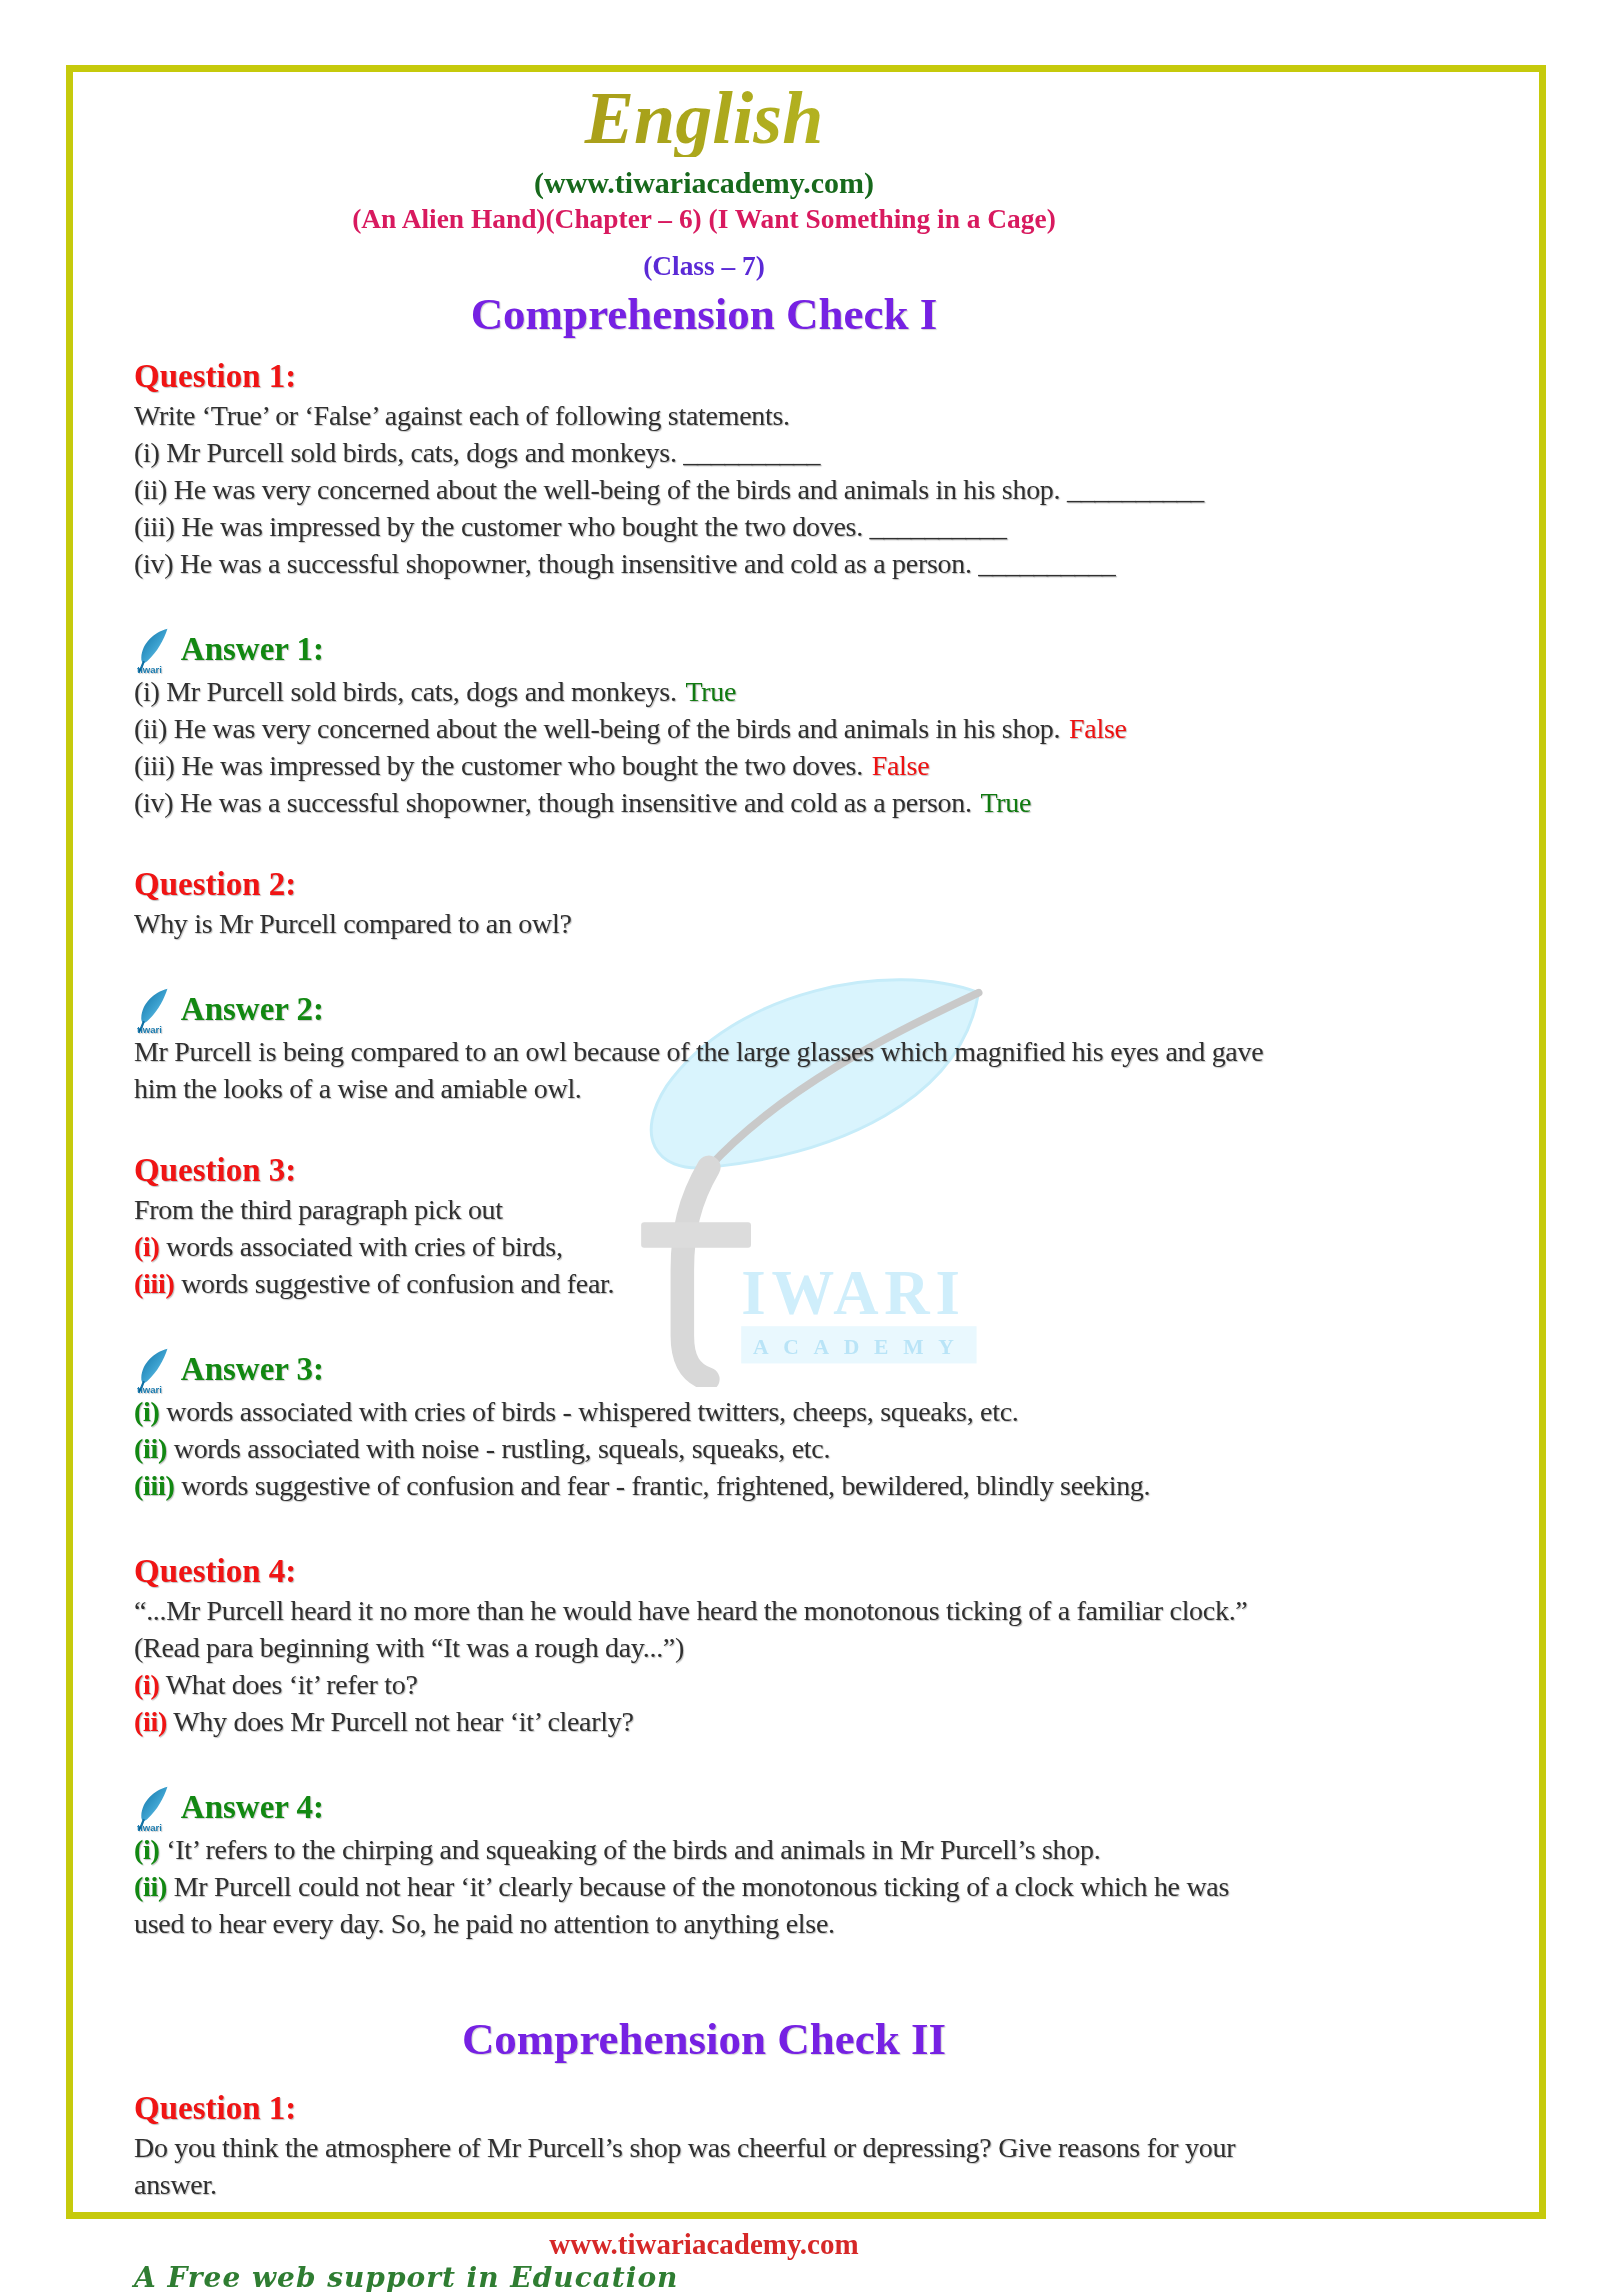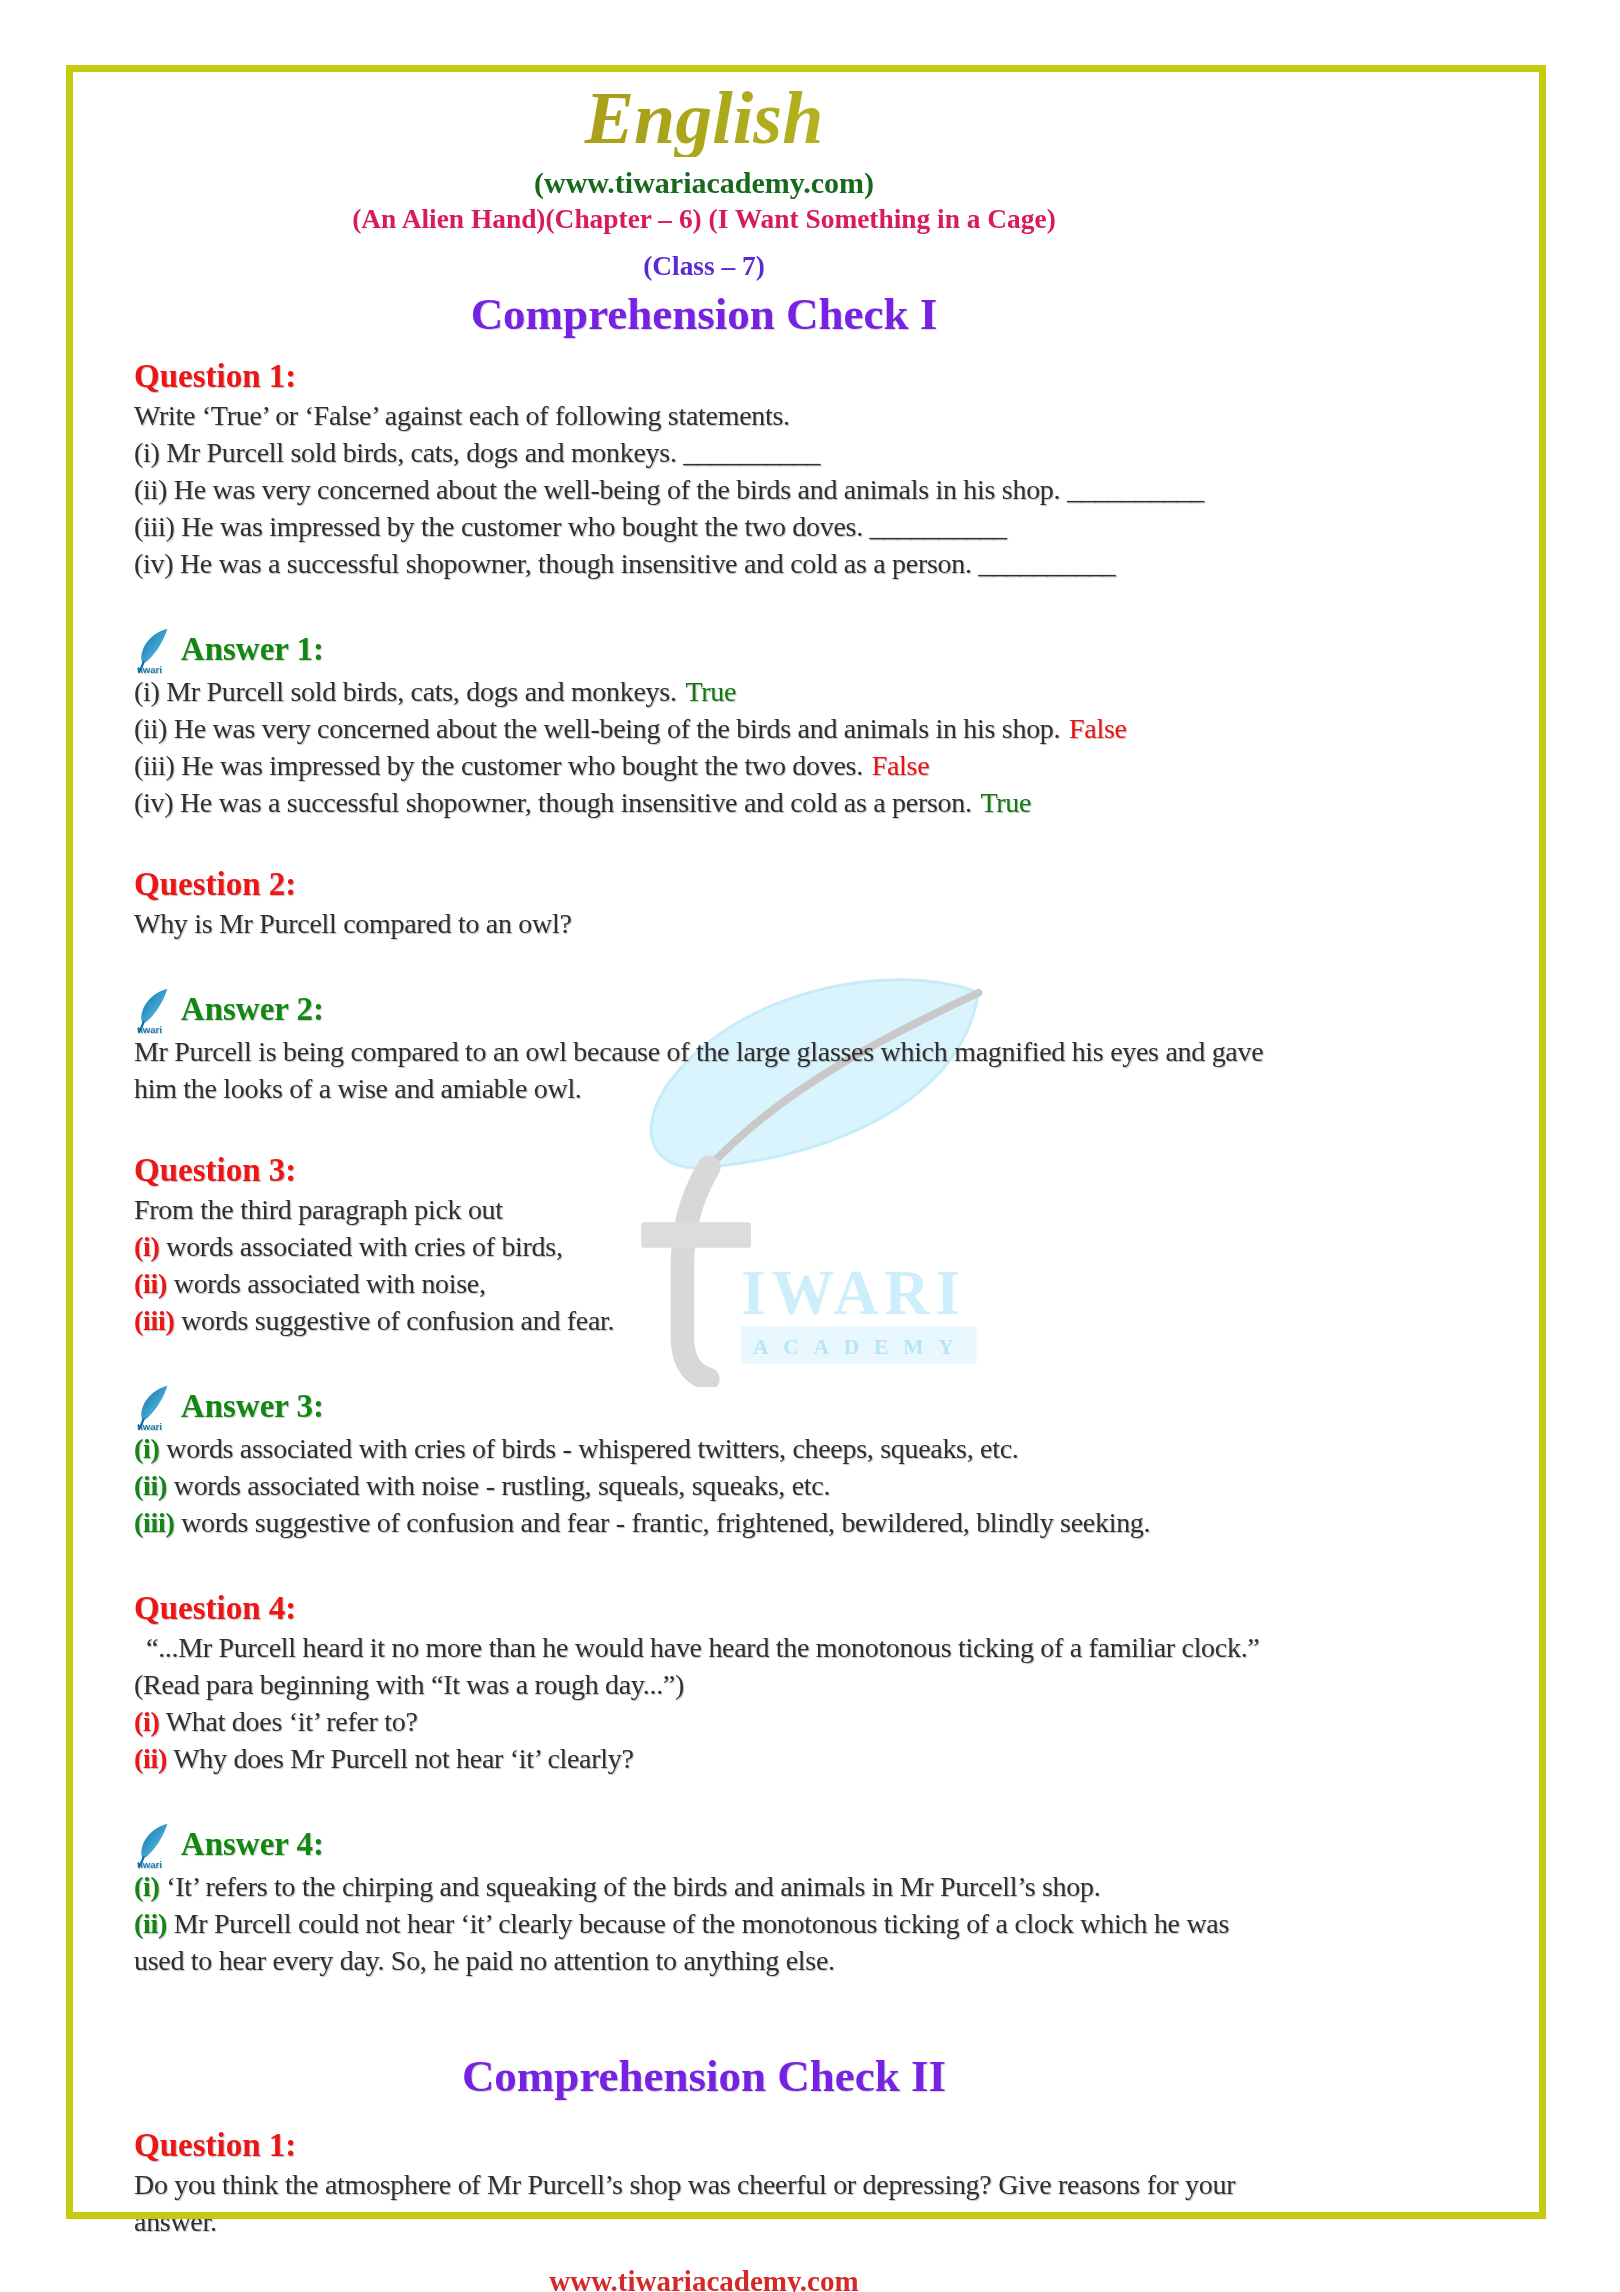--- a/index.html
+++ b/index.html
@@ -41,21 +41,21 @@
   .ahead {
     display:flex; align-items:center; height:47px; font-size:33px; font-weight:bold; color:#128812;
     text-shadow:1px 1px 1px rgba(0,0,0,0.2);
     margin-top:44px;
   }
   .ahead .a-icon { width:39px; height:47px; margin-right:7.8px; flex:0 0 auto; position:relative; top:2px; }
   .line {
     font-size:28px; line-height:37px; letter-spacing:-0.3px;
     text-shadow:1px 1px 1px rgba(70,70,70,0.35);
   }
-  .nowrap { white-space:nowrap;margin-left:12px; }
+  .nowrap { white-space:nowrap; }
   .mk  { font-weight:bold; }
   .mk.red   { color:#f01414; }
   .mk.green { color:#128812; }
   .verdict { font-weight:normal; margin-left:8.8px; }
   
   .f-url  { margin-top:25.5px; text-align:center; font-size:29px; line-height:33px; font-weight:bold; color:#d62828; }
   .f-tag  { text-align:left; font-size:28px; line-height:33px; font-style:italic; font-weight:bold; color:#2f7d32;
             font-family:"DejaVu Serif",serif; letter-spacing:1px; }
   .f-divider {
     margin:9.8px auto 0 auto; width:784px; height:8.8px; background:#f6a500;
@@ -130,21 +130,20 @@
         <path d="M9 38 C7 44 5 48 3 51" stroke="#0d6fa3" stroke-width="2.5" fill="none"></path>
         <text x="1" y="52" font-size="11" fill="#1b7cb0" font-family="Liberation Sans, sans-serif">tiwari</text>
       </svg>
       <span>Answer 2:</span>
     </div>
     <p class="line">Mr Purcell is being compared to an owl because of the large glasses which magnified his eyes and gave him the looks of a wise and amiable owl.</p>
 
     <div class="qhead sp">Question 3:</div>
     <p class="line">From the third paragraph pick out</p>
     <p class="line"><span class="mk red">(i)</span><span> words associated with cries of birds,</span></p>
-    <p class="line"><span class="mk red">(ii)</span><span> words associated with noise,</span></p>
     <p class="line"><span class="mk red">(iii)</span><span> words suggestive of confusion and fear.</span></p>
 
     <div class="ahead">
       <svg class="a-icon" viewBox="0 0 40 54" style="font-size:34px">
         <path d="M36 1 C20 5 7 18 6 34 C5.5 40 9 42 13 38 C24 28 32 14 36 1 Z" fill="url(#fg)"></path>
         <path d="M9 38 C7 44 5 48 3 51" stroke="#0d6fa3" stroke-width="2.5" fill="none"></path>
         <text x="1" y="52" font-size="11" fill="#1b7cb0" font-family="Liberation Sans, sans-serif">tiwari</text>
       </svg>
       <span>Answer 3:</span>
     </div>

